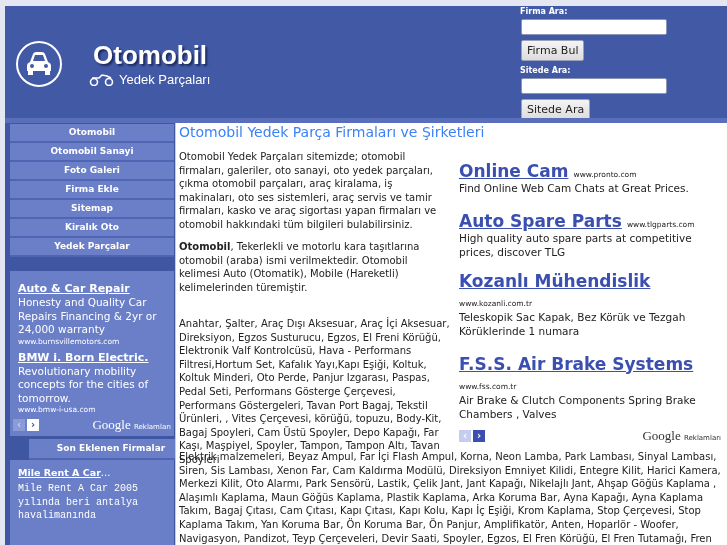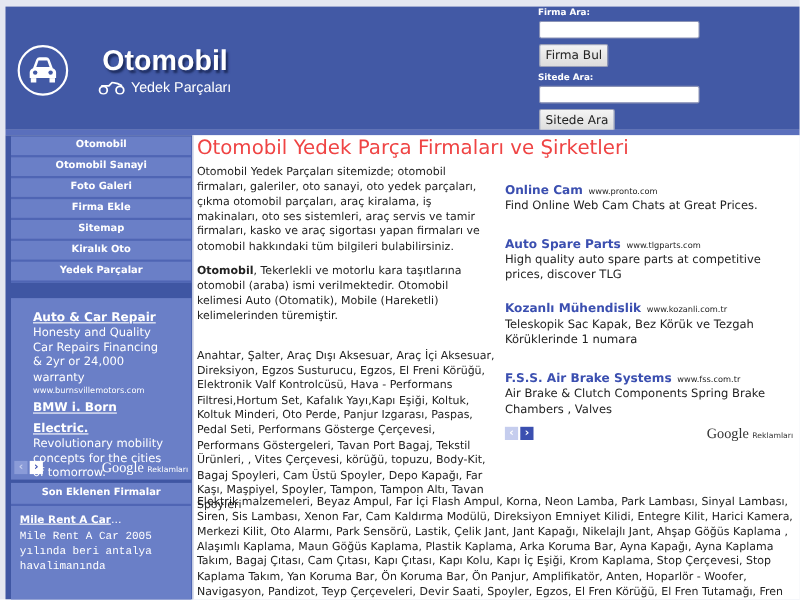--- a/index.html
+++ b/index.html
@@ -2,41 +2,41 @@
 <html><head>
 <meta charset="utf-8">
 <style>
   html, body { margin:0; padding:0; }
   body { width:727px; height:545px; overflow:hidden; background:#e4e7f1; font-family:"DejaVu Sans", sans-serif; position:relative; }
   #header { position:absolute; left:5px; top:6px; width:722px; height:112px; background:#4259a5; }
   #logo-circle { position:absolute; left:11px; top:35px; width:46px; height:46px; border:2px solid #fff; border-radius:50%; box-sizing:border-box; }
   #logo-circle svg { position:absolute; left:7px; top:8px; }
   #logo-title { position:absolute; left:88px; top:34px; color:#fff; font-family:"Liberation Sans", sans-serif; font-weight:bold; font-size:26px; text-shadow:2px 2px 2px #1d2c5e; }
   #logo-sub { position:absolute; left:84px; top:66px; color:#fff; font-family:"Liberation Sans", sans-serif; font-size:13px; display:flex; align-items:center; gap:4px;justify-content:center; }
-  #search { position:absolute; left:488px; top:6px; width:200px; }
+  #search { position:absolute; left:519px; top:6px; width:200px; }
   .s-label { color:#fff; font-size:8px; font-weight:bold; margin-left:1px; height:11px; line-height:11px; }
   .s-input { display:block; width:144px; height:14px; margin:2px 0 5px 2px; border:1px solid #8b93b6; border-radius:2px; background:#fff; padding:0; }
   .s-btn { display:block; margin:0 0 4px 2px; height:21px; padding:0 5px; font-family:"DejaVu Sans", sans-serif; font-size:11px; color:#222; background:linear-gradient(#f4f4f4,#dcdcdc); border:1px solid #9aa0b8; border-radius:2px; }
   #strip { position:absolute; left:5px; top:118px; width:722px; height:5px; background:#5a6fbc; }
   #sidebar { position:absolute; left:5px; top:123px; width:170px; height:422px; background:#3f56a3; }
   .nav-item { position:absolute; left:5px; width:164px; height:17px; background:#6a7fc7; border-bottom:2px solid #4f65b4; color:#fff; font-size:9px; font-weight:bold; text-align:center; line-height:17px; }
   .ad-box { position:absolute; left:5px; width:164px; background:#6a7fc7; color:#fff; }
   .ad-link { color:#fff; font-weight:bold; text-decoration:underline; font-size:11px; }
   .ad-text { font-size:10.5px; line-height:13.5px; }
   .ad-url { font-size:7.5px; }
   .nav-arrows { display:flex; gap:2px; }
   .arr { width:12px; height:12px; font-size:10px; line-height:12px; text-align:center; font-weight:bold; }
   .google { font-family:"Liberation Serif", serif; font-size:13px; }
   .google small { font-family:"DejaVu Sans", sans-serif; font-size:7px; }
   #main { position:absolute; left:175px; top:123px; width:552px; height:422px; background:#fff; border-left:1px solid #c6cbe0; }
-  #page-title { position:absolute; left:3px; top:1px; color:#ef4444; font-size:18px; }
+  #page-title { position:absolute; left:3px; top:1px; color:#3b82f6; font-size:14px; }
   .body-text { position:absolute; font-size:10px; line-height:13.6px; color:#222; }
   #right-ads { position:absolute; left:283px; top:38px; width:262px; }
   .r-ad { margin-bottom:15px; }
-  .r-link { color:#3b4fb0; font-weight:bold; font-size:11px; }
+  .r-link { color:#3b4fb0; font-weight:bold; font-size:17px; text-decoration:underline; }
   .r-url { font-size:7.5px; color:#222; }
   .r-text { font-size:10.5px; line-height:14.5px; color:#222; }
 </style>
 </head>
 <body>
 
 <div id="header">
   <div id="logo-circle">
     <svg width="28" height="26" viewBox="0 0 28 26">
       <path d="M5 11 L8 3 Q9 1 11 1 L17 1 Q19 1 20 3 L23 11 Q26 12 26 15 L26 20 L2 20 L2 15 Q2 12 5 11 Z" fill="#fff"></path>
@@ -71,41 +71,41 @@
 
 <div id="sidebar">
   <div class="nav-item" style="top:1px">Otomobil</div>
   <div class="nav-item" style="top:20px">Otomobil Sanayi</div>
   <div class="nav-item" style="top:39px">Foto Galeri</div>
   <div class="nav-item" style="top:58px">Firma Ekle</div>
   <div class="nav-item" style="top:77px">Sitemap</div>
   <div class="nav-item" style="top:96px">Kiralık Oto</div>
   <div class="nav-item" style="top:115px">Yedek Parçalar</div>
 
-  <div class="ad-box" style="top:148px; height:165px; padding:6px 20px; box-sizing:border-box;">
+  <div class="ad-box" style="top:148px; height:165px; padding:6px 8px; box-sizing:border-box;">
     <div>
       <a class="ad-link">Auto &amp; Car Repair</a>
       <div class="ad-text">Honesty and Quality Car Repairs Financing &amp; 2yr or 24,000 warranty</div>
       <div class="ad-url">www.burnsvillemotors.com</div>
     </div>
     <div style="margin-top:0">
       <a class="ad-link">BMW i. Born Electric.</a>
       <div class="ad-text">Revolutionary mobility concepts for the cities of tomorrow.</div>
       <div class="ad-url">www.bmw-i-usa.com</div>
     </div>
     <div style="position:absolute; left:3px; right:3px; bottom:3px; display:flex; justify-content:space-between; align-items:center;">
       <div class="nav-arrows">
         <span class="arr" style="background:#8a9bd8;color:#c8d0ee">‹</span>
         <span class="arr" style="background:#fff;color:#3b4fb0">›</span>
       </div>
       <span class="google"><span>Google</span> <small>Reklamları</small></span>
     </div>
   </div>
 
-  <div class="nav-item" style="top:316px; height:19px; line-height:19px;">Son Eklenen Firmalar</div>
+  <div class="nav-item" style="top:316px; height:19px; line-height:19px;margin-left:19px;">Son Eklenen Firmalar</div>
 
   <div class="ad-box" style="top:337px; height:90px; padding:3px 8px; box-sizing:border-box; font-size:10px;">
     <div style="margin-top:4px">
       <a class="ad-link" style="font-size:9.5px;margin-top:40px;">Mile Rent A Car</a><span>...</span>
       <div style="margin-top:4px; font-size:10px; line-height:13.5px;font-family:Liberation Mono, monospace;">Mile Rent A Car 2005 yılında beri antalya havalimanında</div>
     </div>
   </div>
 </div>
 
 <div id="main">

